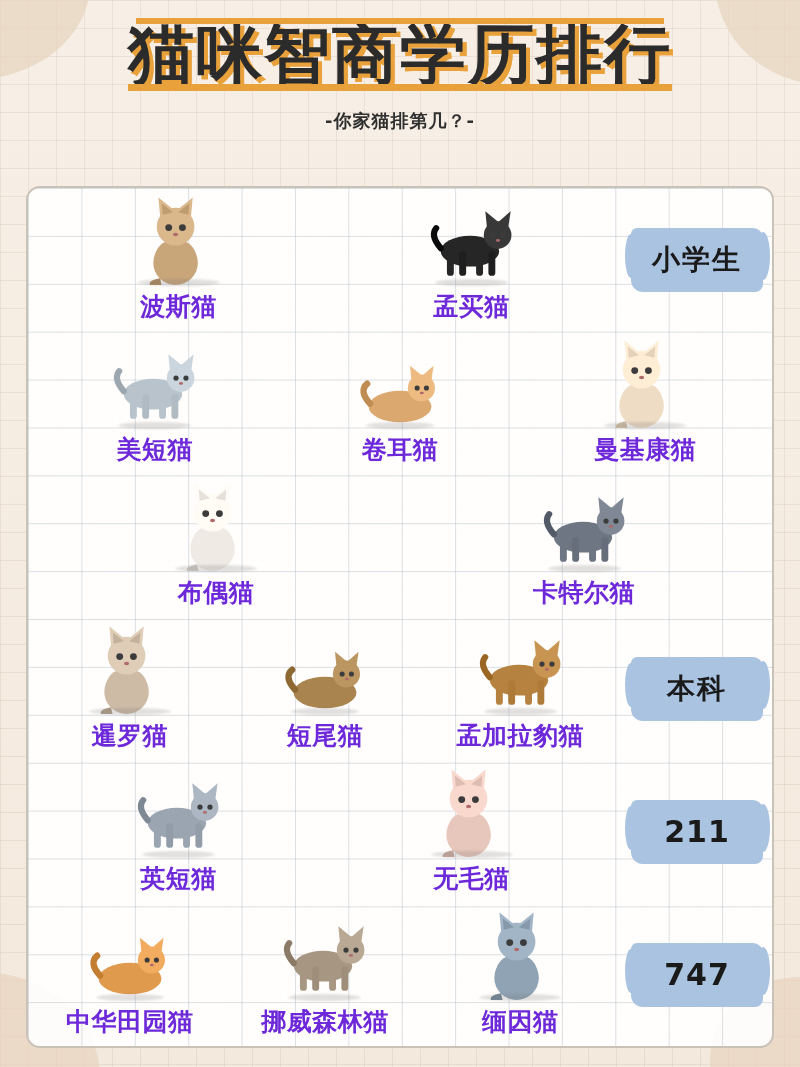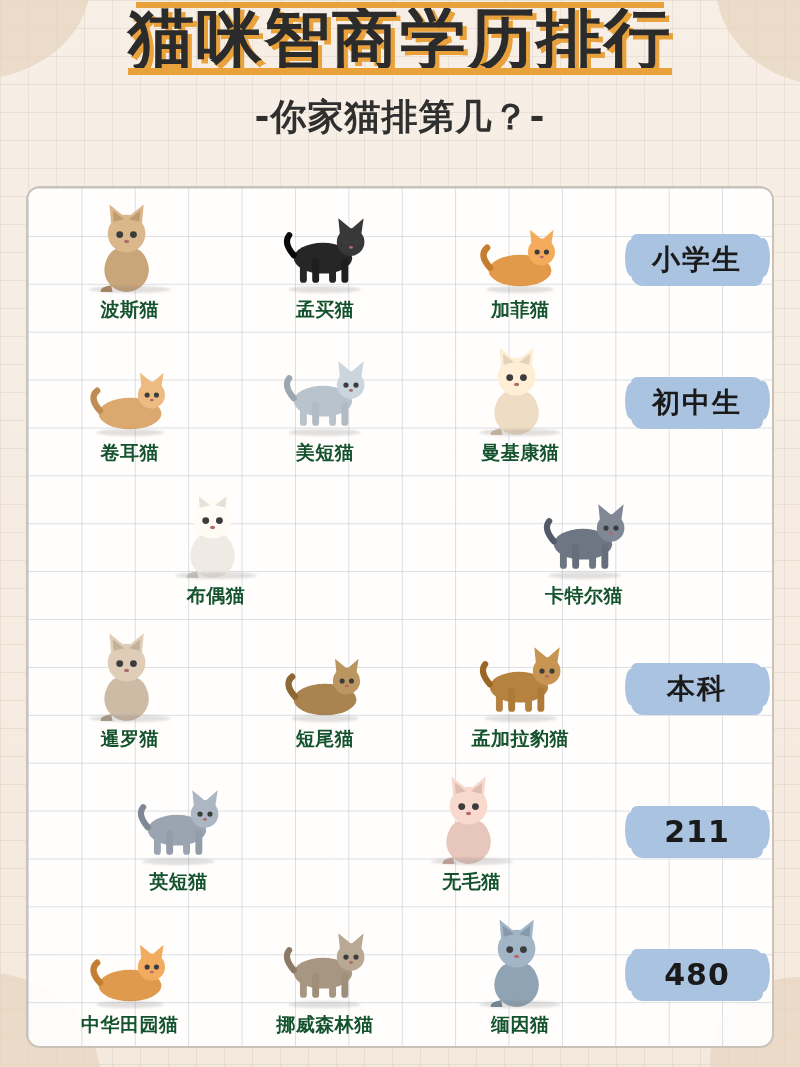--- a/index.html
+++ b/index.html
@@ -43,21 +43,21 @@
     background-image:
       linear-gradient(to right, rgba(190,170,150,.20) 1px, transparent 1px),
       linear-gradient(to bottom, rgba(190,170,150,.20) 1px, transparent 1px);
     background-size: 28px 28px;
   }
 
   
   .title-wrap {
     position: relative;
     text-align: center;
-    padding-top: 0;
+    padding-top: 16px;
   }
   .main-title {
     display: inline-block;
     position: relative;
     font-family: "DejaVu Sans", sans-serif;
     font-weight: bold;
     font-size: 66px;
     line-height: 1.05;
     letter-spacing: 2px;
     color: #2b2b2b;
@@ -79,21 +79,21 @@
     left: 18px;
     right: 18px;
     top: 2px;
     height: 6px;
     background: #e9a23b;
   }
   .subtitle {
     margin-top: 12px;
     font-family: "DejaVu Sans", sans-serif;
     font-weight: bold;
-    font-size: 36px;
+    font-size: 18px;
     color: #2f2f2f;
     letter-spacing: 1px;
   }
 
   
   .card {
     position: absolute;
     left: 26px;
     top: 186px;
     width: 748px;
@@ -146,23 +146,23 @@
   .cat-img {
     flex: 1 1 auto;
     display: flex;
     align-items: flex-end;
     justify-content: center;
     width: 100%;
     padding-bottom: 4px;
   }
   .cat-name {
     font-family: "DejaVu Sans", sans-serif;
-    font-size: 19px;
+    font-size: 25px;
     font-weight: bold;
-    color: #14532d;
+    color: #6d28d9;
     white-space: nowrap;
     letter-spacing: .5px;
   }
 
   
   .silhouette { display:block; }
   .shadow-ell {
     margin-top: -6px;
     height: 7px;
     border-radius: 50%;
@@ -174,21 +174,21 @@
   .level {
     width: 150px;
     display: flex;
     align-items: center;
     justify-content: center;
     position: relative;
   }
   .badge {
     position: relative;
     width: 132px;
-    height: 52px;
+    height: 64px;
     display: flex;
     align-items: center;
     justify-content: center;
   }
   .badge .brush {
     position: absolute;
     inset: 0;
     background: #a9c3e0;
     border-radius: 6px 10px 8px 12px;
     box-shadow: 0 0 0 0 transparent;
@@ -280,66 +280,30 @@
       <circle cx="90" cy="47" r="3.4" fill="#3c3c3c"></circle>
       <circle cx="103" cy="47" r="3.4" fill="#3c3c3c"></circle>
       <ellipse cx="96.5" cy="54" rx="2.6" ry="1.8" fill="#b06a6a"></ellipse>
       <path d="M22 64 q-14 -16 -6 -26" stroke="#0a0a0a" stroke-width="8" fill="none" stroke-linecap="round"></path>
     </svg>
                   <div class="shadow-ell" style="width:73px;margin-left:auto;margin-right:auto"></div>
                 </div>
               </div>
               <div class="cat-name">孟买猫</div>
             </div>
-            <div class="cat">
-              <div class="cat-img">
-                <div>
-                  <svg class="silhouette" width="92" height="80" viewBox="0 0 124 112" xmlns="http://www.w3.org/2000/svg">
-      <ellipse cx="62" cy="82" rx="44" ry="22" fill="#e29a4a"></ellipse>
-      <circle cx="92" cy="56" r="19" fill="#f4ac5c"></circle>
-      <polygon points="78,45 76,25 93,39" fill="#f4ac5c"></polygon>
-      <polygon points="106,45 109,25 93,39" fill="#f4ac5c"></polygon>
-      <circle cx="86" cy="56" r="3.6" fill="#3c3c3c"></circle>
-      <circle cx="99" cy="56" r="3.6" fill="#3c3c3c"></circle>
-      <ellipse cx="92.5" cy="63" rx="2.8" ry="1.9" fill="#b06a6a"></ellipse>
-      <path d="M20 78 q-16 -18 -4 -28" stroke="#c67e2e" stroke-width="9" fill="none" stroke-linecap="round"></path>
-    </svg>
-                  <div class="shadow-ell" style="width:68px;margin-left:auto;margin-right:auto"></div>
-                </div>
-              </div>
-              <div class="cat-name">加菲猫</div>
-            </div>
           </div>
           <div class="level">
             <div class="badge">
               <div class="brush"></div>
               <span class="txt">小学生</span>
             </div>
           </div>
         </div>
         <div class="row">
           <div class="cats">
-            <div class="cat">
-              <div class="cat-img">
-                <div>
-                  <svg class="silhouette" width="92" height="80" viewBox="0 0 124 112" xmlns="http://www.w3.org/2000/svg">
-      <ellipse cx="62" cy="82" rx="44" ry="22" fill="#dba96f"></ellipse>
-      <circle cx="92" cy="56" r="19" fill="#edbb81"></circle>
-      <polygon points="78,45 76,25 93,39" fill="#edbb81"></polygon>
-      <polygon points="106,45 109,25 93,39" fill="#edbb81"></polygon>
-      <circle cx="86" cy="56" r="3.6" fill="#3c3c3c"></circle>
-      <circle cx="99" cy="56" r="3.6" fill="#3c3c3c"></circle>
-      <ellipse cx="92.5" cy="63" rx="2.8" ry="1.9" fill="#b06a6a"></ellipse>
-      <path d="M20 78 q-16 -18 -4 -28" stroke="#bf8d53" stroke-width="9" fill="none" stroke-linecap="round"></path>
-    </svg>
-                  <div class="shadow-ell" style="width:68px;margin-left:auto;margin-right:auto"></div>
-                </div>
-              </div>
-              <div class="cat-name">卷耳猫</div>
-            </div>
             <div class="cat">
               <div class="cat-img">
                 <div>
                   <svg class="silhouette" width="99" height="86" viewBox="0 0 124 112" xmlns="http://www.w3.org/2000/svg">
       <ellipse cx="60" cy="68" rx="38" ry="20" fill="#b9c3cb"></ellipse>
       <rect x="30" y="68" width="9" height="32" rx="4" fill="#b9c3cb"></rect>
       <rect x="46" y="68" width="9" height="32" rx="4" fill="#b1bbc3"></rect>
       <rect x="68" y="68" width="9" height="32" rx="4" fill="#b9c3cb"></rect>
       <rect x="84" y="68" width="9" height="32" rx="4" fill="#b1bbc3"></rect>
       <circle cx="96" cy="47" r="18" fill="#cbd5dd"></circle>
@@ -351,43 +315,55 @@
       <path d="M22 64 q-14 -16 -6 -26" stroke="#9da7af" stroke-width="8" fill="none" stroke-linecap="round"></path>
     </svg>
                   <div class="shadow-ell" style="width:73px;margin-left:auto;margin-right:auto"></div>
                 </div>
               </div>
               <div class="cat-name">美短猫</div>
             </div>
             <div class="cat">
               <div class="cat-img">
                 <div>
+                  <svg class="silhouette" width="92" height="80" viewBox="0 0 124 112" xmlns="http://www.w3.org/2000/svg">
+      <ellipse cx="62" cy="82" rx="44" ry="22" fill="#dba96f"></ellipse>
+      <circle cx="92" cy="56" r="19" fill="#edbb81"></circle>
+      <polygon points="78,45 76,25 93,39" fill="#edbb81"></polygon>
+      <polygon points="106,45 109,25 93,39" fill="#edbb81"></polygon>
+      <circle cx="86" cy="56" r="3.6" fill="#3c3c3c"></circle>
+      <circle cx="99" cy="56" r="3.6" fill="#3c3c3c"></circle>
+      <ellipse cx="92.5" cy="63" rx="2.8" ry="1.9" fill="#b06a6a"></ellipse>
+      <path d="M20 78 q-16 -18 -4 -28" stroke="#bf8d53" stroke-width="9" fill="none" stroke-linecap="round"></path>
+    </svg>
+                  <div class="shadow-ell" style="width:68px;margin-left:auto;margin-right:auto"></div>
+                </div>
+              </div>
+              <div class="cat-name">卷耳猫</div>
+            </div>
+            <div class="cat">
+              <div class="cat-img">
+                <div>
                   <svg class="silhouette" width="110" height="96" viewBox="0 0 124 112" xmlns="http://www.w3.org/2000/svg">
       <ellipse cx="58" cy="86" rx="26" ry="26" fill="#efdcc4"></ellipse>
       <rect x="34" y="60" width="48" height="40" rx="20" fill="#efdcc4"></rect>
       <circle cx="58" cy="44" r="22" fill="#ffeed6"></circle>
       <polygon points="40,32 38,10 58,26" fill="#ffeed6"></polygon>
       <polygon points="76,32 78,10 58,26" fill="#ffeed6"></polygon>
       <polygon points="43,30 42,17 55,27" fill="#e5d2ba"></polygon>
       <polygon points="73,30 74,17 61,27" fill="#e5d2ba"></polygon>
       <circle cx="50" cy="45" r="4" fill="#3c3c3c"></circle>
       <circle cx="66" cy="45" r="4" fill="#3c3c3c"></circle>
       <ellipse cx="58" cy="53" rx="3" ry="2" fill="#b06a6a"></ellipse>
       <path d="M40 104 q-14 2 -12 8 q2 4 14 2" fill="#d3c0a8"></path>
     </svg>
                   <div class="shadow-ell" style="width:82px;margin-left:auto;margin-right:auto"></div>
                 </div>
               </div>
               <div class="cat-name">曼基康猫</div>
-            </div>
-          </div>
-          <div class="level">
-            <div class="badge">
-              <div class="brush"></div>
-              <span class="txt">初中生</span>
             </div>
           </div>
         </div>
         <div class="row">
           <div class="cats">
             <div class="cat">
               <div class="cat-img">
                 <div>
                   <svg class="silhouette" width="110" height="96" viewBox="0 0 124 112" xmlns="http://www.w3.org/2000/svg">
       <ellipse cx="58" cy="86" rx="26" ry="26" fill="#efeae4"></ellipse>
@@ -615,19 +591,19 @@
     </svg>
                   <div class="shadow-ell" style="width:82px;margin-left:auto;margin-right:auto"></div>
                 </div>
               </div>
               <div class="cat-name">缅因猫</div>
             </div>
           </div>
           <div class="level">
             <div class="badge num">
               <div class="brush"></div>
-              <span class="txt">480</span>
+              <span class="txt">747</span>
             </div>
           </div>
         </div>
       </div>
   </div>
 </div>
 
 </body></html>

